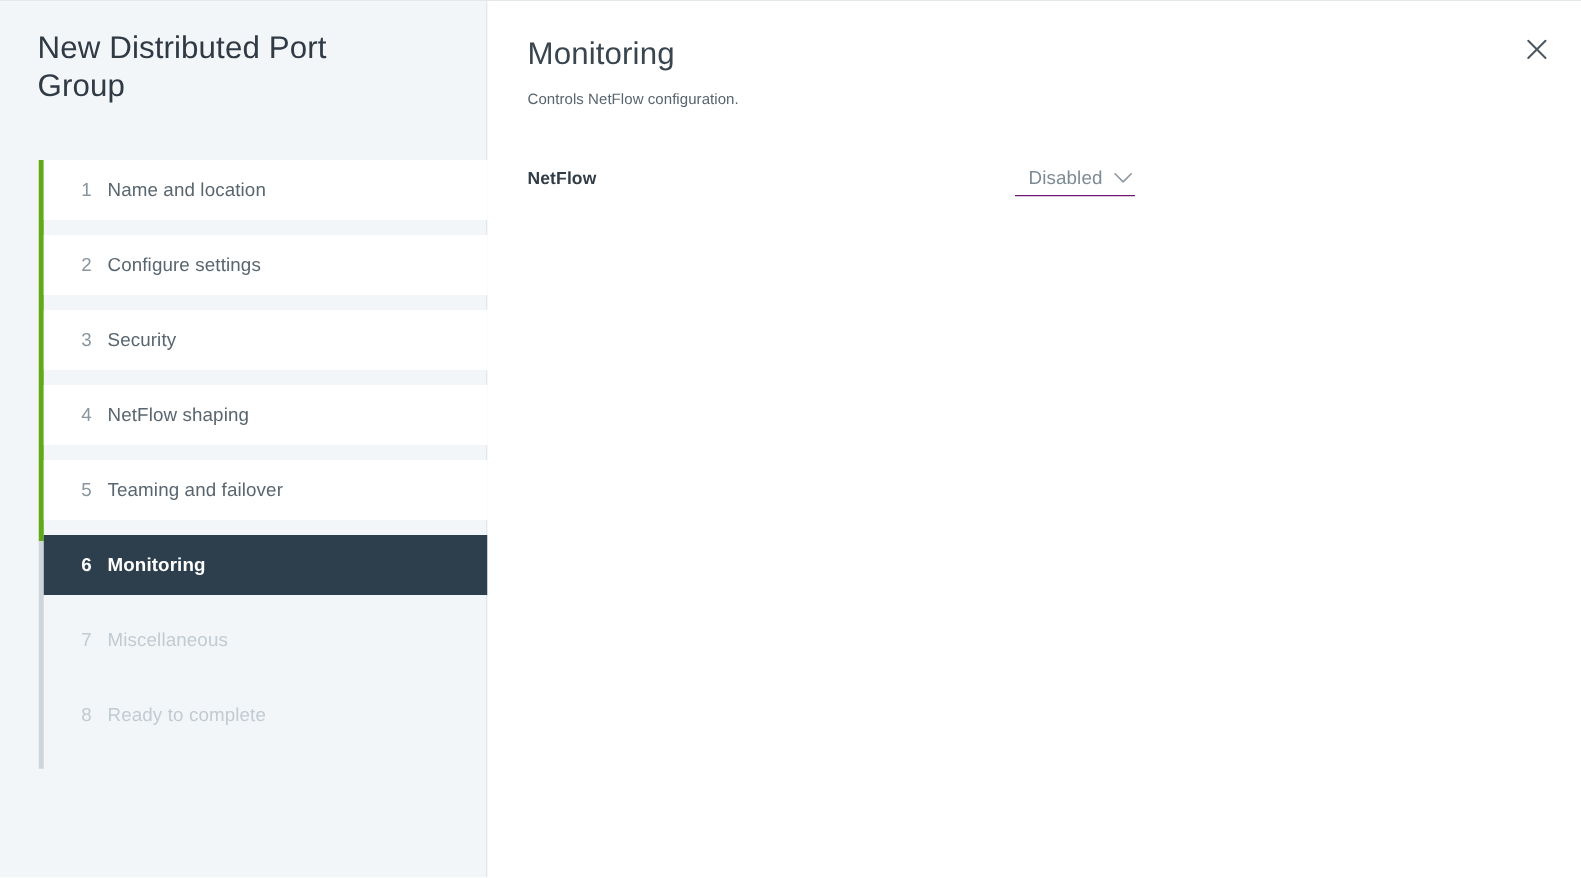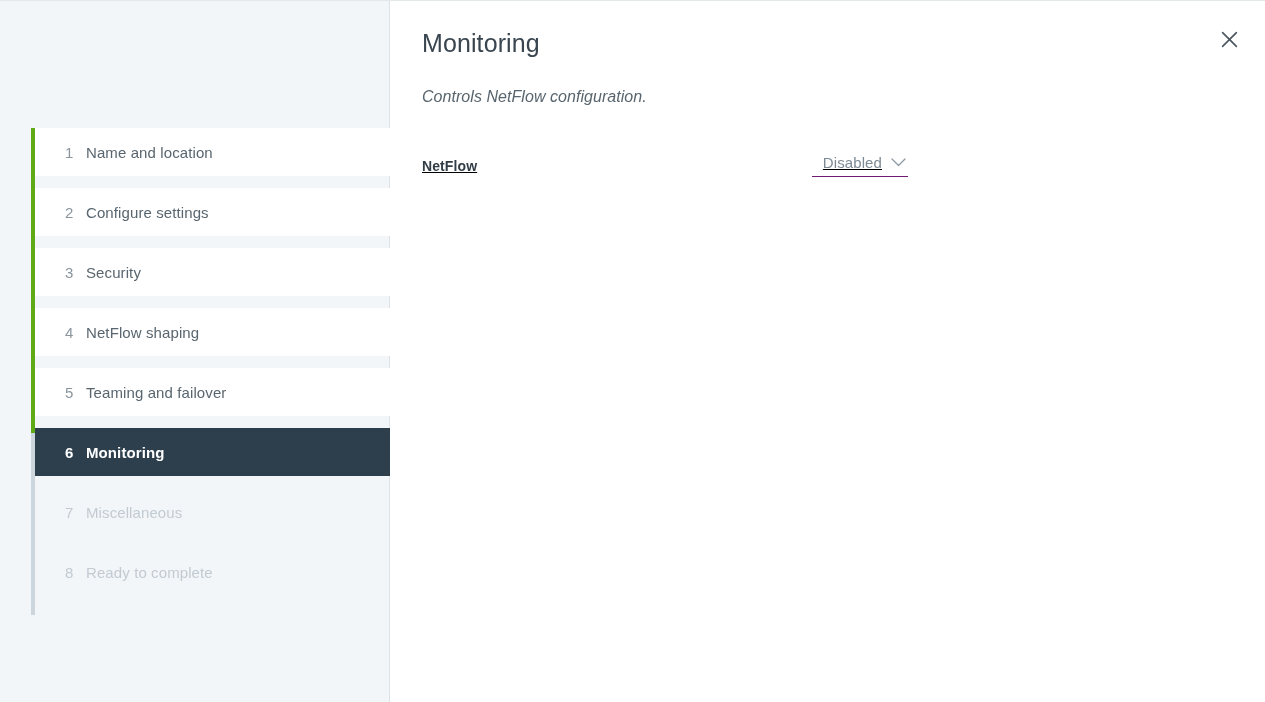--- a/index.html
+++ b/index.html
@@ -138,33 +138,31 @@
 
   .page-title {
     font-size: 25px;
     line-height: 30px;
     font-weight: 400;
     color: #39454f;
     margin-top: 7px;
     letter-spacing: 0.1px;
   }
   .page-subtitle {
-    font-size: 16px;
+    font-size: 12px;
     color: #58656e;
-    margin-top: 30px;
+    margin-top: 14px;
     letter-spacing: 0.05px;
-    font-style: italic;
   }
 
   .form-area { margin-top: 45px; position: relative; }
 
   .form-row {
     display: flex;
-    align-items: center;
-    text-decoration: underline;
+    align-items: flex-start;
   }
   .form-label {
     width: 390px;
     flex: 0 0 390px;
     font-size: 14px;
     font-weight: 700;
     color: #313d47;
     padding-top: 3px;
     letter-spacing: 0.1px;
   }
@@ -231,20 +229,21 @@
     padding: 0 22px;
     min-width: 90px;
   }
 </style>
 </head>
 <body>
 
 <div class="wizard">
 
   <aside class="sidebar">
+    <h1 class="wizard-title">New Distributed Port Group</h1>
 
     <nav class="steps">
       <div class="rail-done" style="top:0px;height:305px;"></div>
       <div class="rail-todo" style="top:305px;height:182px;"></div>
 
       <div class="step done">
         <span class="num">1</span>
         <span class="label">Name and location</span>
       </div>
 

